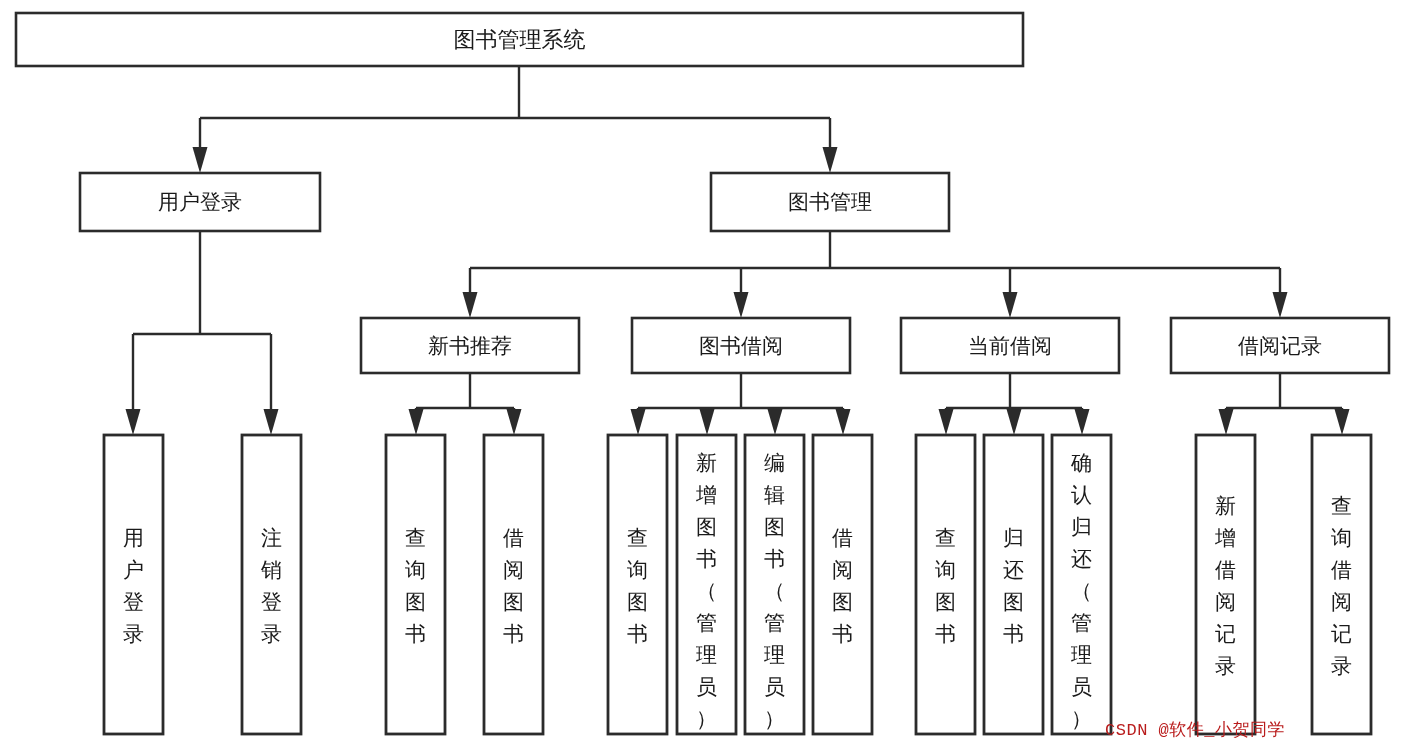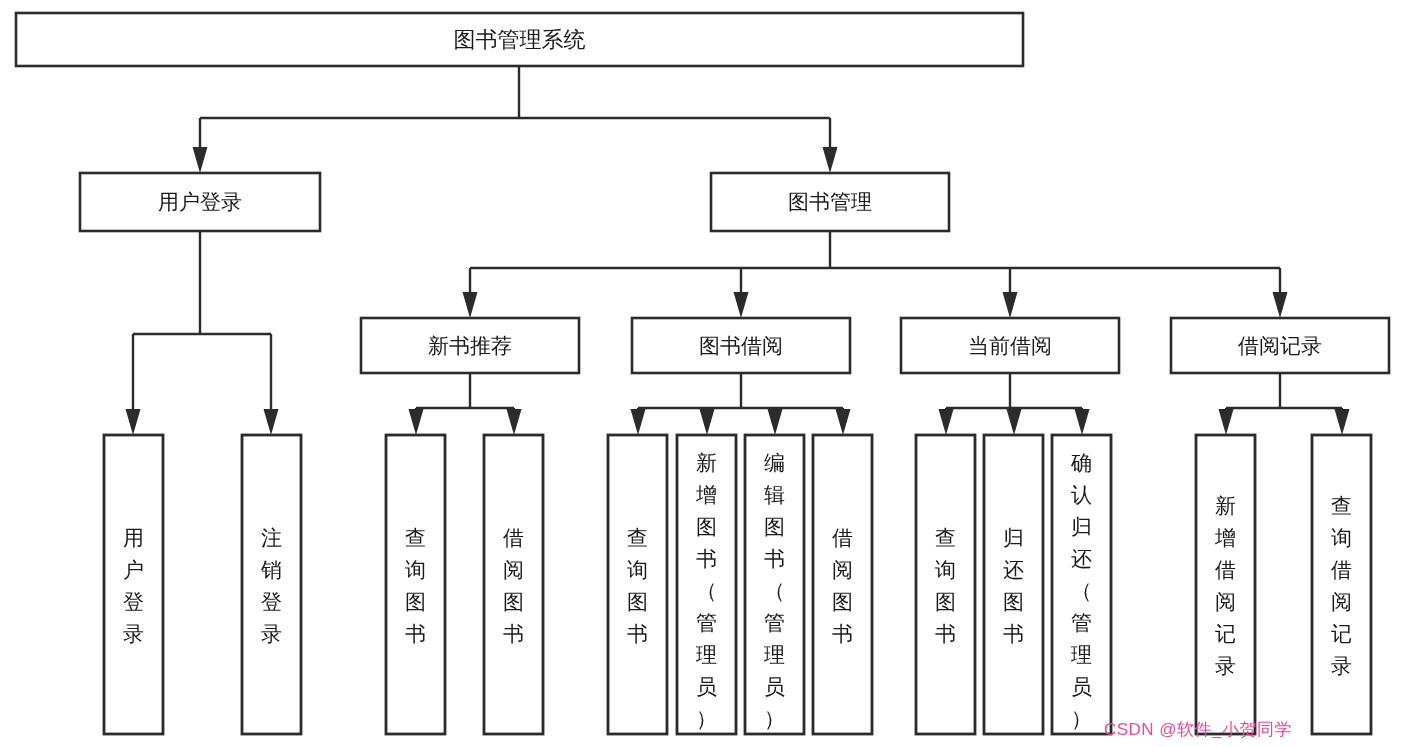--- a/index.html
+++ b/index.html
@@ -60,25 +60,25 @@
     font-size: 21px;
   }
   .vert-label {
     font-family: "DejaVu Sans", "Liberation Sans", sans-serif;
     fill: #1a1a1a;
     font-size: 21px;
     text-anchor: middle;
   }
   .watermark {
     position: absolute;
-    right: 5px;
+    right: 12px;
     bottom: 6px;
-    font-family: Liberation Sans, sans-serif;
+    font-family: Liberation Mono, monospace;
     font-size: 17px;
-    color: #ec4899;
+    color: #b91c1c;
     letter-spacing: 0.5px;
     white-space: nowrap;
     user-select: none;
   }
 </style>
 </head>
 <body>
 
 <div id="diagram-root">
 

